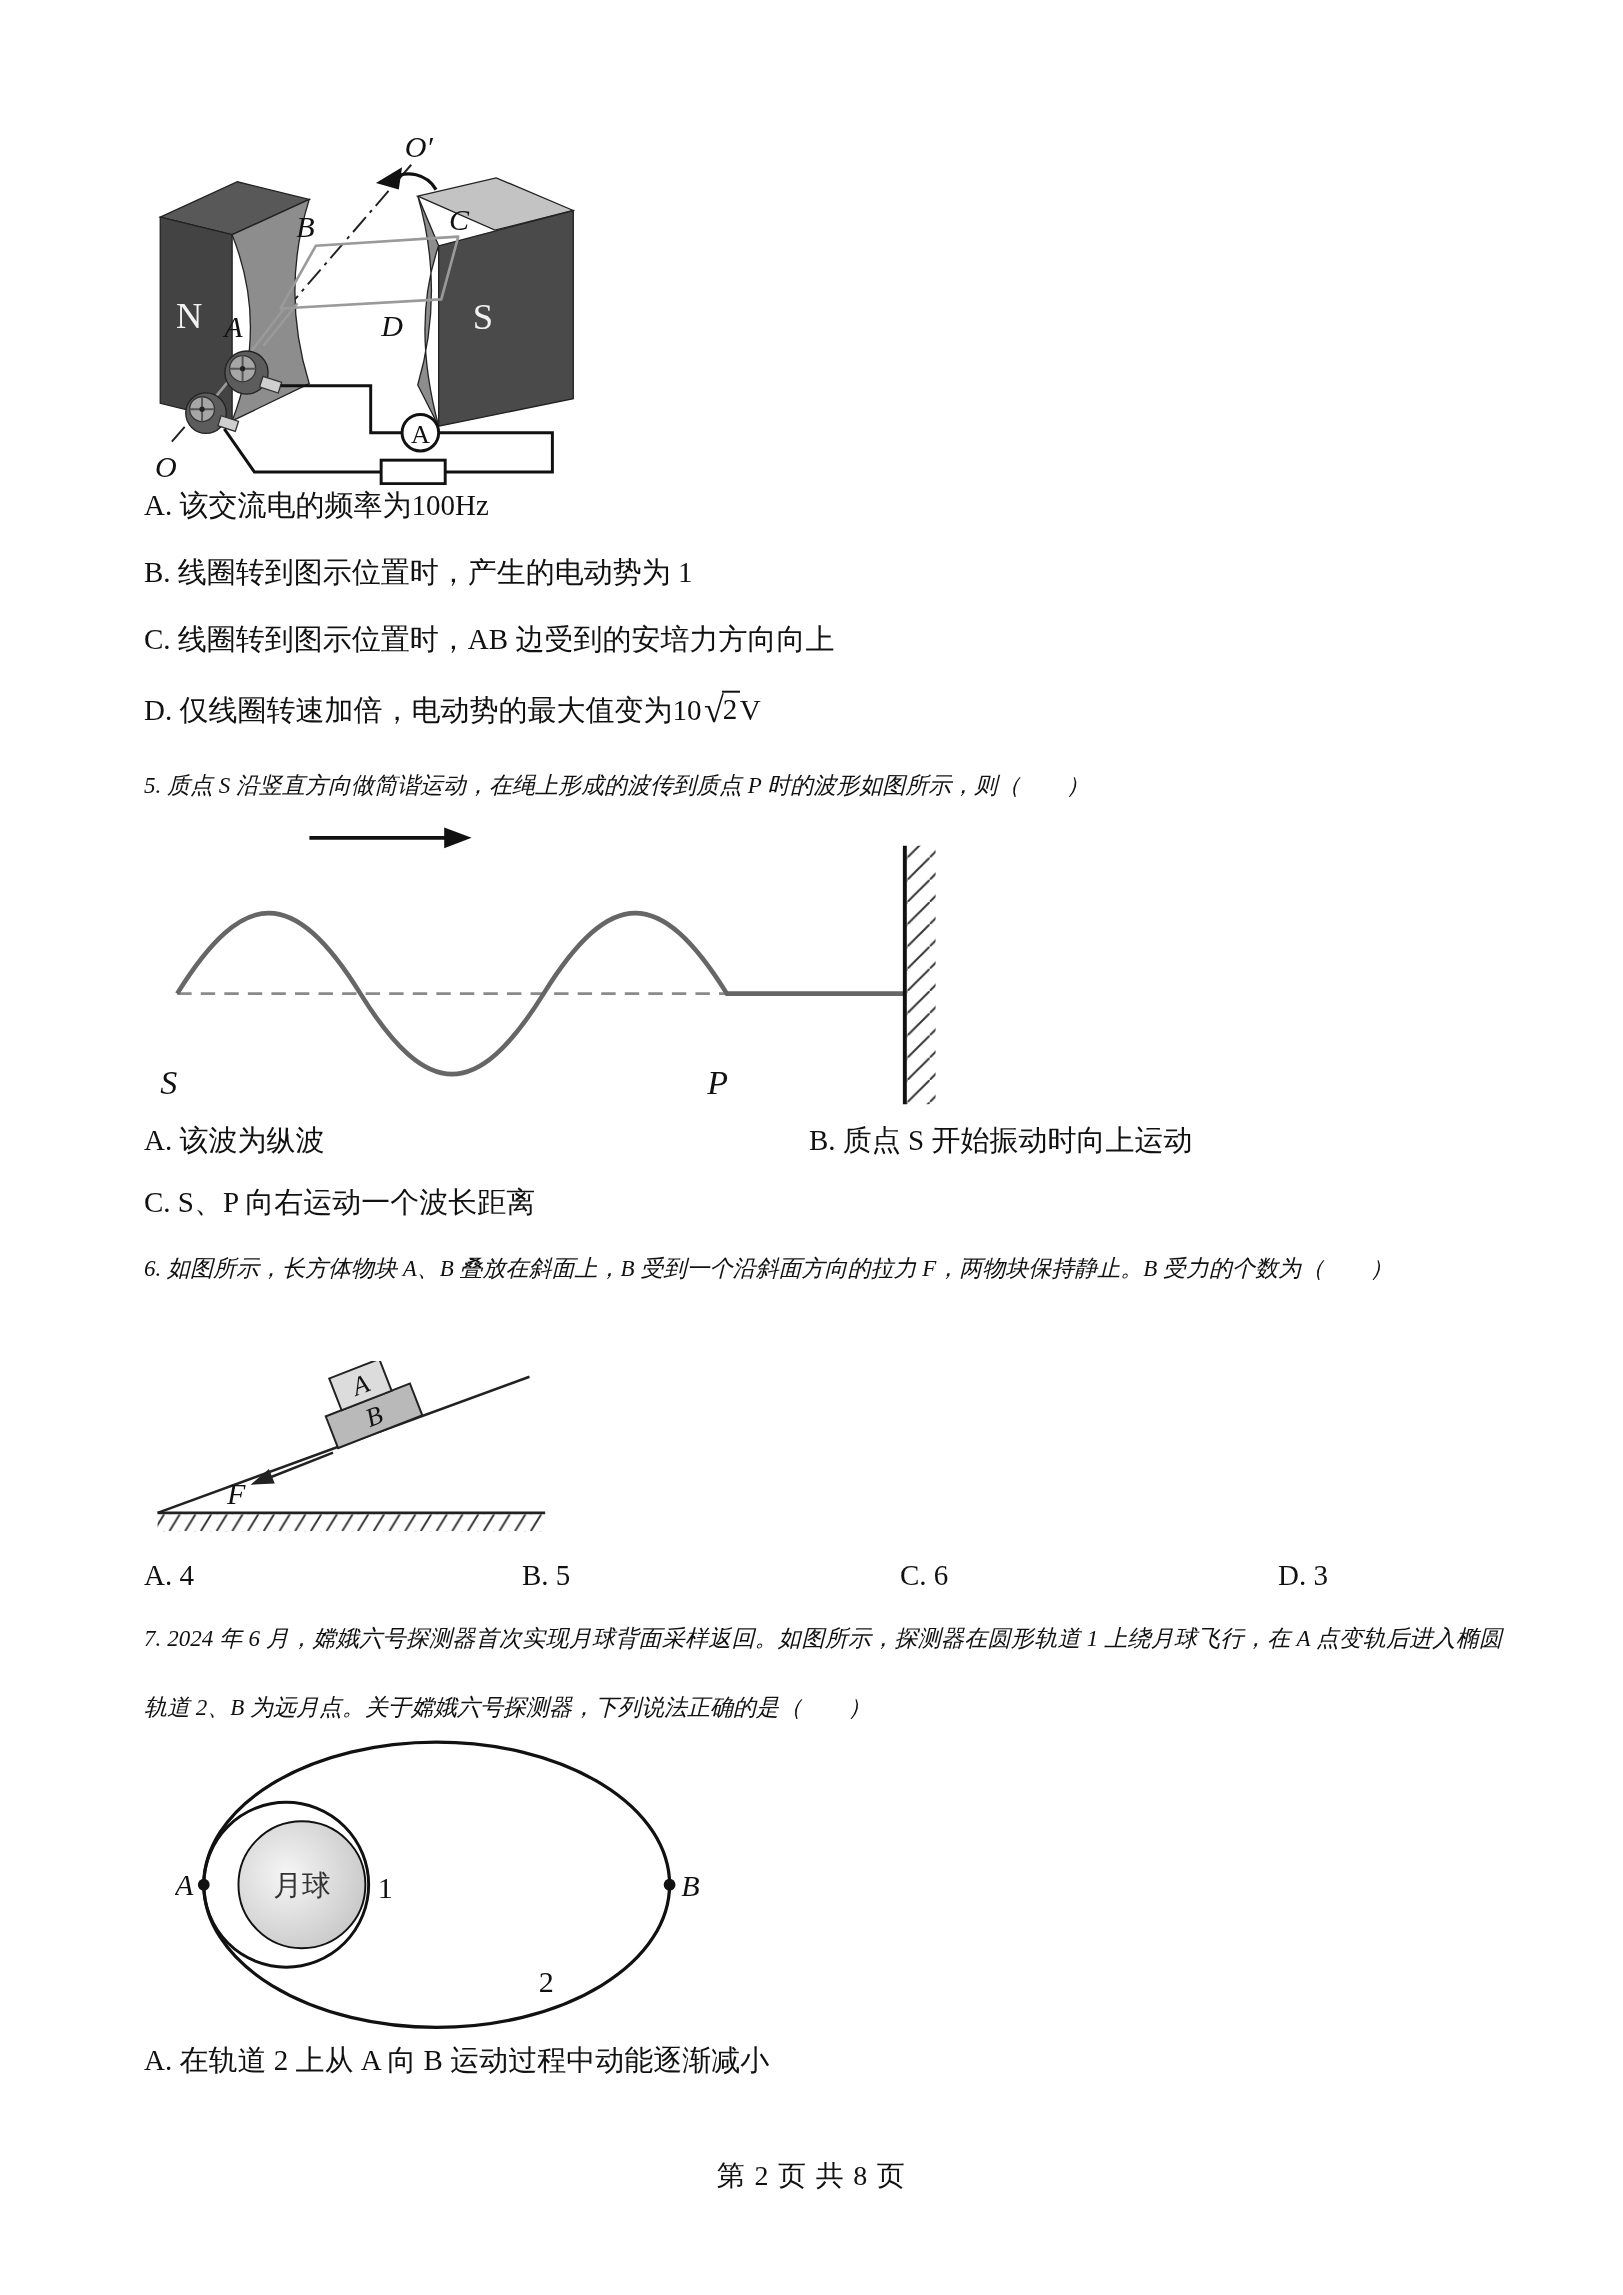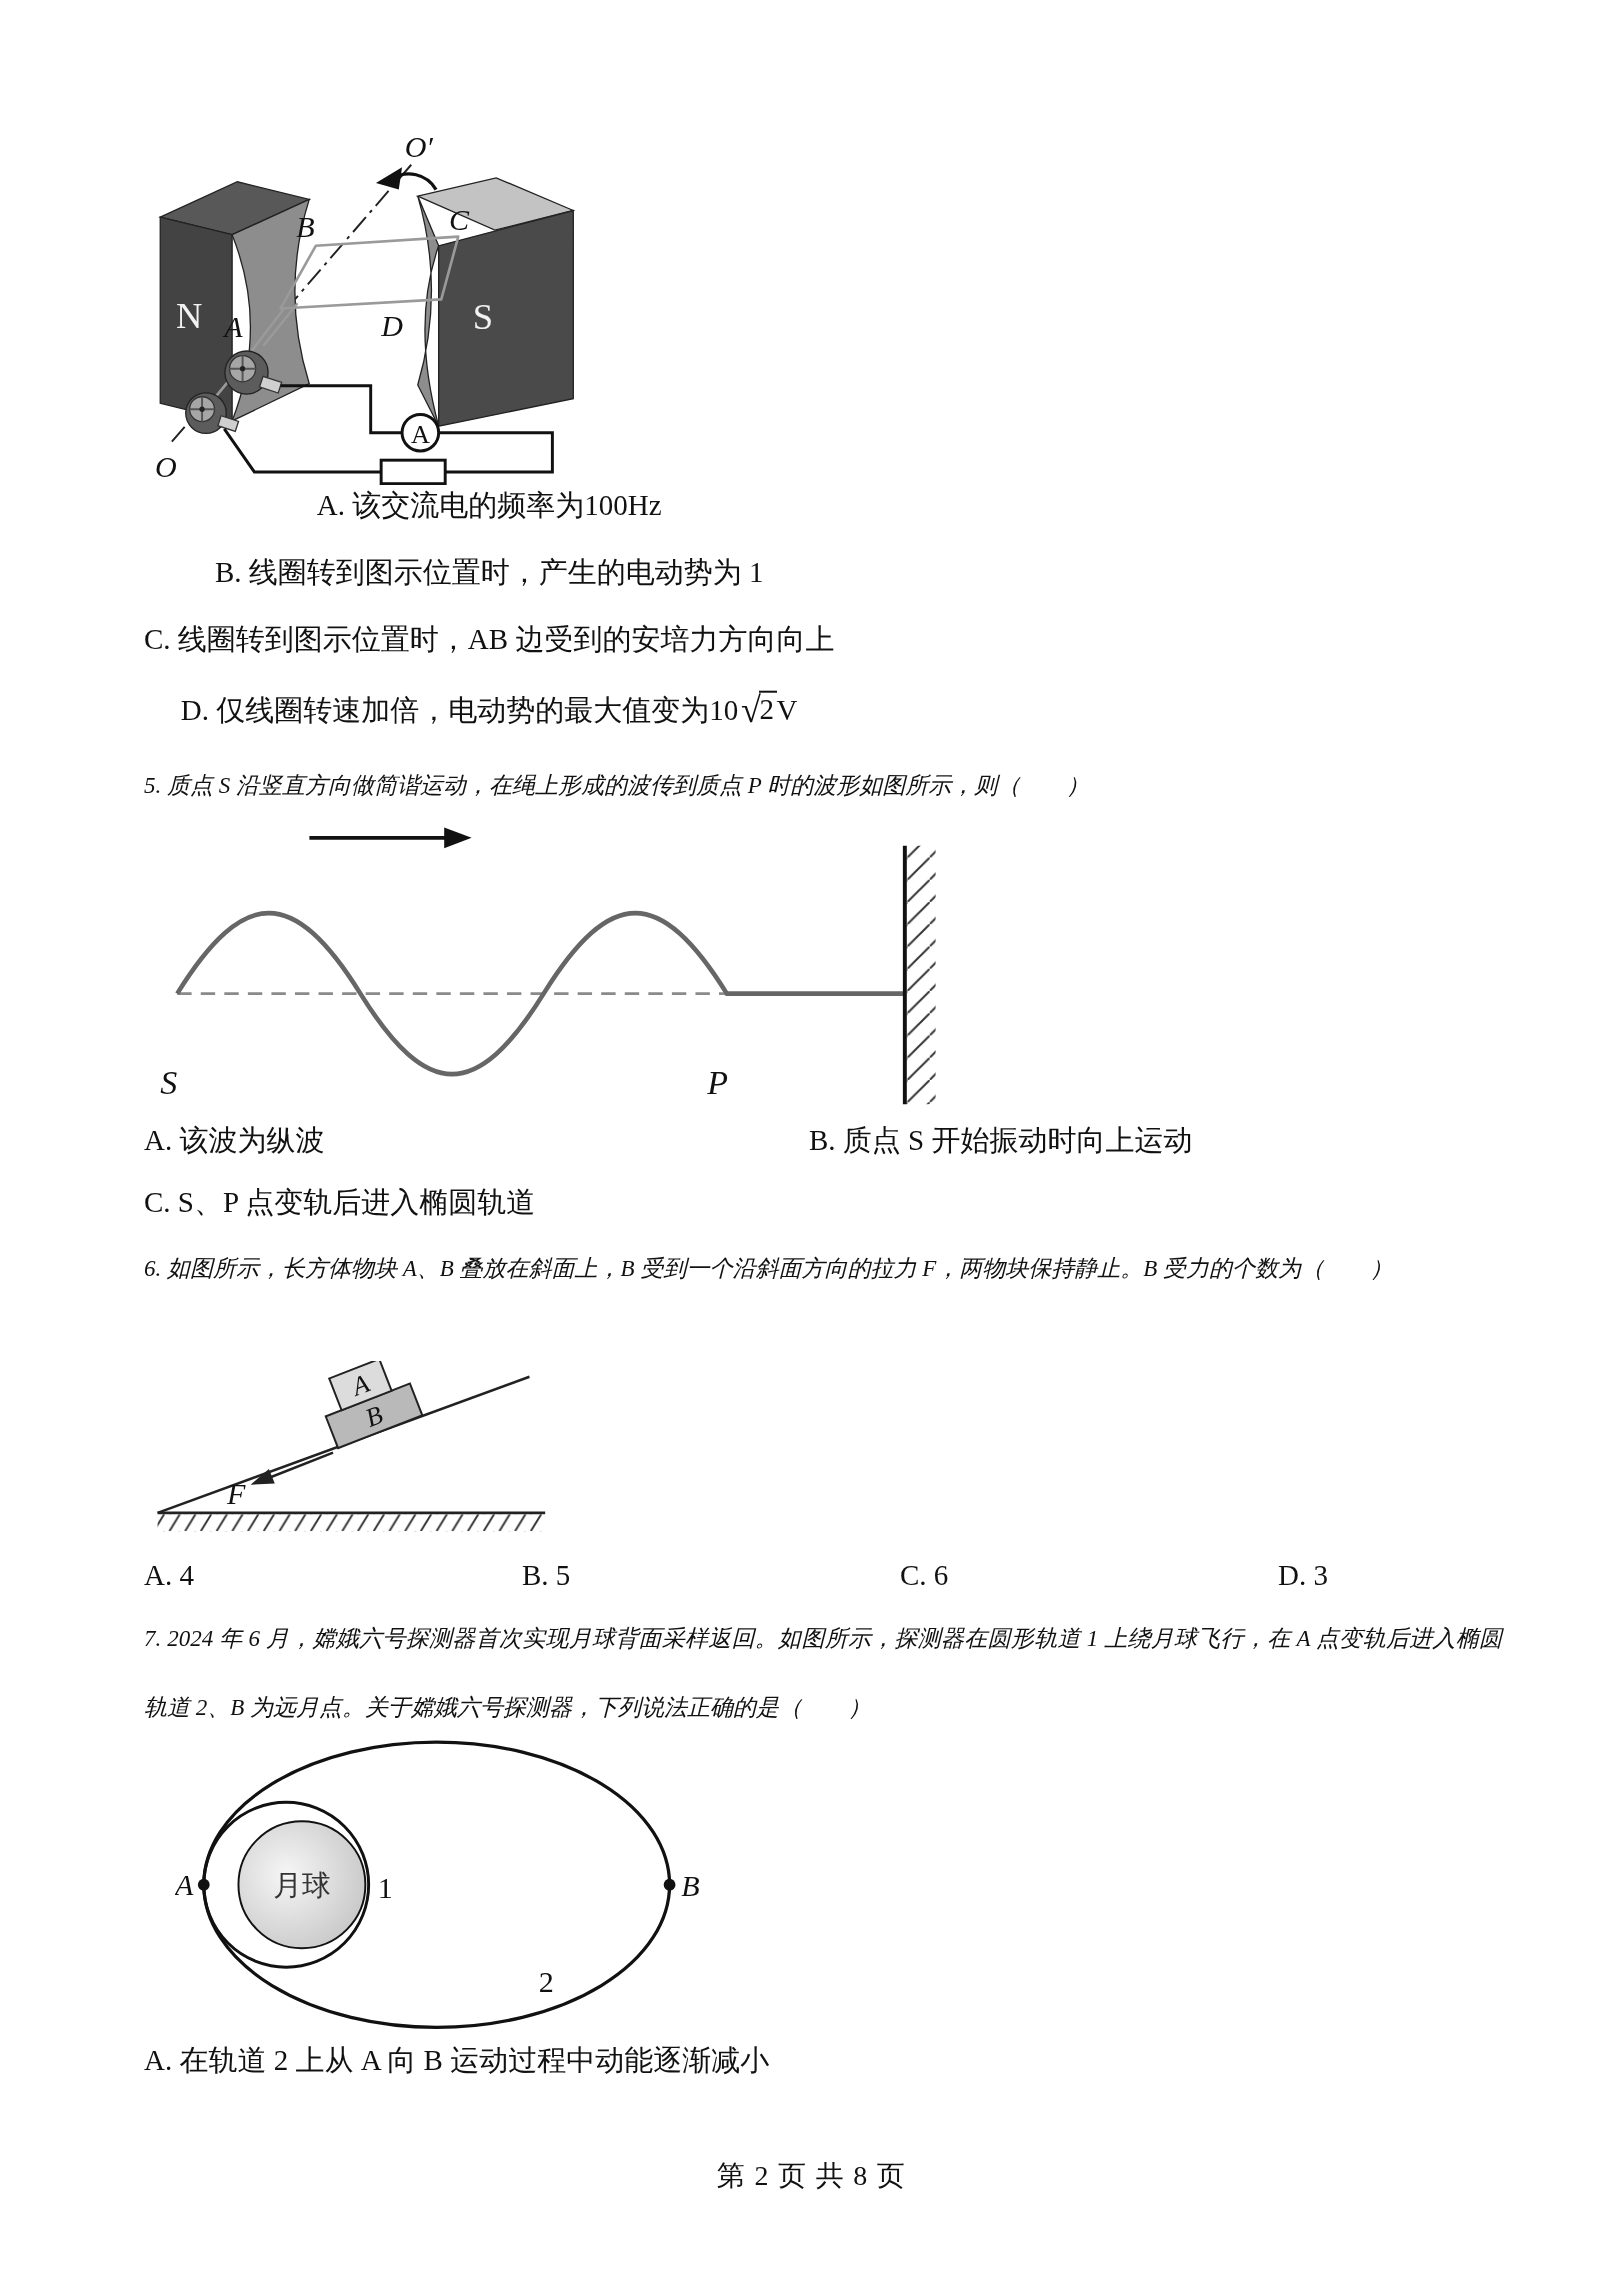--- a/index.html
+++ b/index.html
@@ -1,20 +1,20 @@
 <!DOCTYPE html>
 <html style="font-size:10.5px"><head>
 <meta charset="utf-8">
 <style>
   html,body{margin:0;padding:0;background:#888;}
   .page{position:relative;width:1623px;height:2295px;background:#ffffff;overflow:hidden;
         font-family:"Liberation Serif","DejaVu Serif",serif;color:#111;}
   .abs{position:absolute;}
   .opt{font-size:29px;line-height:33px;white-space:nowrap;}
-  .opts-col{display:flex;flex-direction:column;gap:34px;text-align:center;}
+  .opts-col{display:flex;flex-direction:column;gap:34px;}
   .stem{font-size:23px;line-height:69px;text-align:justify;font-style:italic;}
   .q5grid{display:grid;grid-template-columns:665px 1fr;row-gap:29px;}
   .q6grid{display:grid;grid-template-columns:340px 340px 340px 1fr;gap:38px;}
   .footer{position:absolute;top:2157px;left:0;width:100%;text-align:center;font-size:28px;letter-spacing:1.3px;}
   .radical{display:inline-block;font-size:1.25em;line-height:1;transform:translateY(2px);margin:0 -2px 0 2.6px;}
   .radicand{display:inline-block;border-top:2.3px solid #111;line-height:1.05;padding:1.3px 2.6px 0 0.7px;transform:translateY(-1.3px);}
   .lbl{font:italic 46px "Liberation Serif",serif;fill:#111;}
   .lblu{font:46px "Liberation Serif",serif;fill:#111;}
   .lblw{font:56px "Liberation Serif",serif;fill:#f2f2f2;}
   svg{display:block;}
@@ -115,21 +115,21 @@
         <line x1="1152" y1="50" x2="1152" y2="445" stroke="#111" stroke-width="6"></line>
       </g>
       <text class="lbl" x="14" y="430" style="font-size:52px">S</text>
       <text class="lbl" x="850" y="430" style="font-size:52px">P</text>
     </svg>
   </div>
 
   <div class="abs q5grid" style="left:144px;top:1124px;width:1358px">
     <div class="opt">A. 该波为纵波</div>
     <div class="opt">B. 质点 S 开始振动时向上运动</div>
-    <div class="opt">C. S、P 点变轨后进入椭圆轨道</div>
+    <div class="opt">C. S、P 向右运动一个波长距离</div>
   </div>
 
   <div class="abs stem" style="left:144px;top:1234px;width:1358px">6. 如图所示，长方体物块 A、B 叠放在斜面上，B 受到一个沿斜面方向的拉力 F，两物块保持静止。B 受力的个数为（　　）</div>
 
   <div class="abs" style="left:151px;top:1361px">
     <svg width="406" height="182" viewBox="0 0 620 278">
       <defs>
         <pattern id="hatchGround" width="24" height="26" patternUnits="userSpaceOnUse">
           <path d="M20,0 L4,26" stroke="#333" stroke-width="3"></path>
         </pattern>

